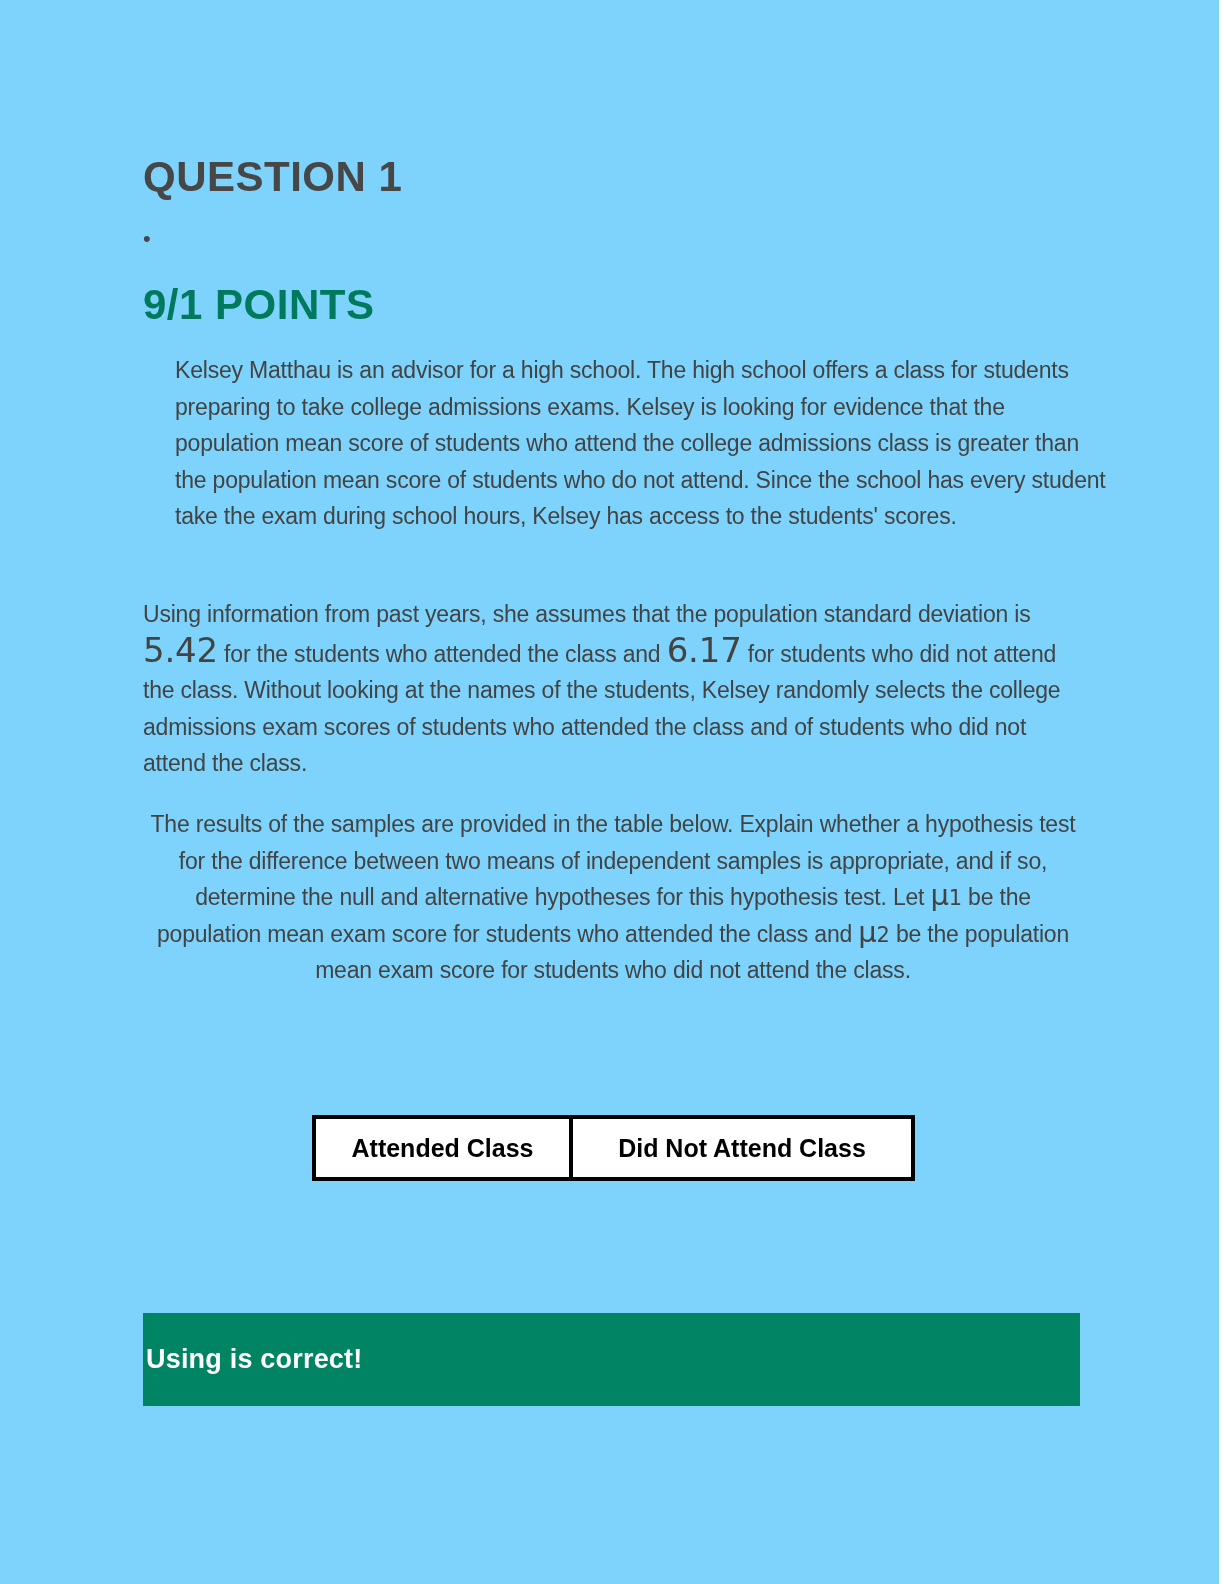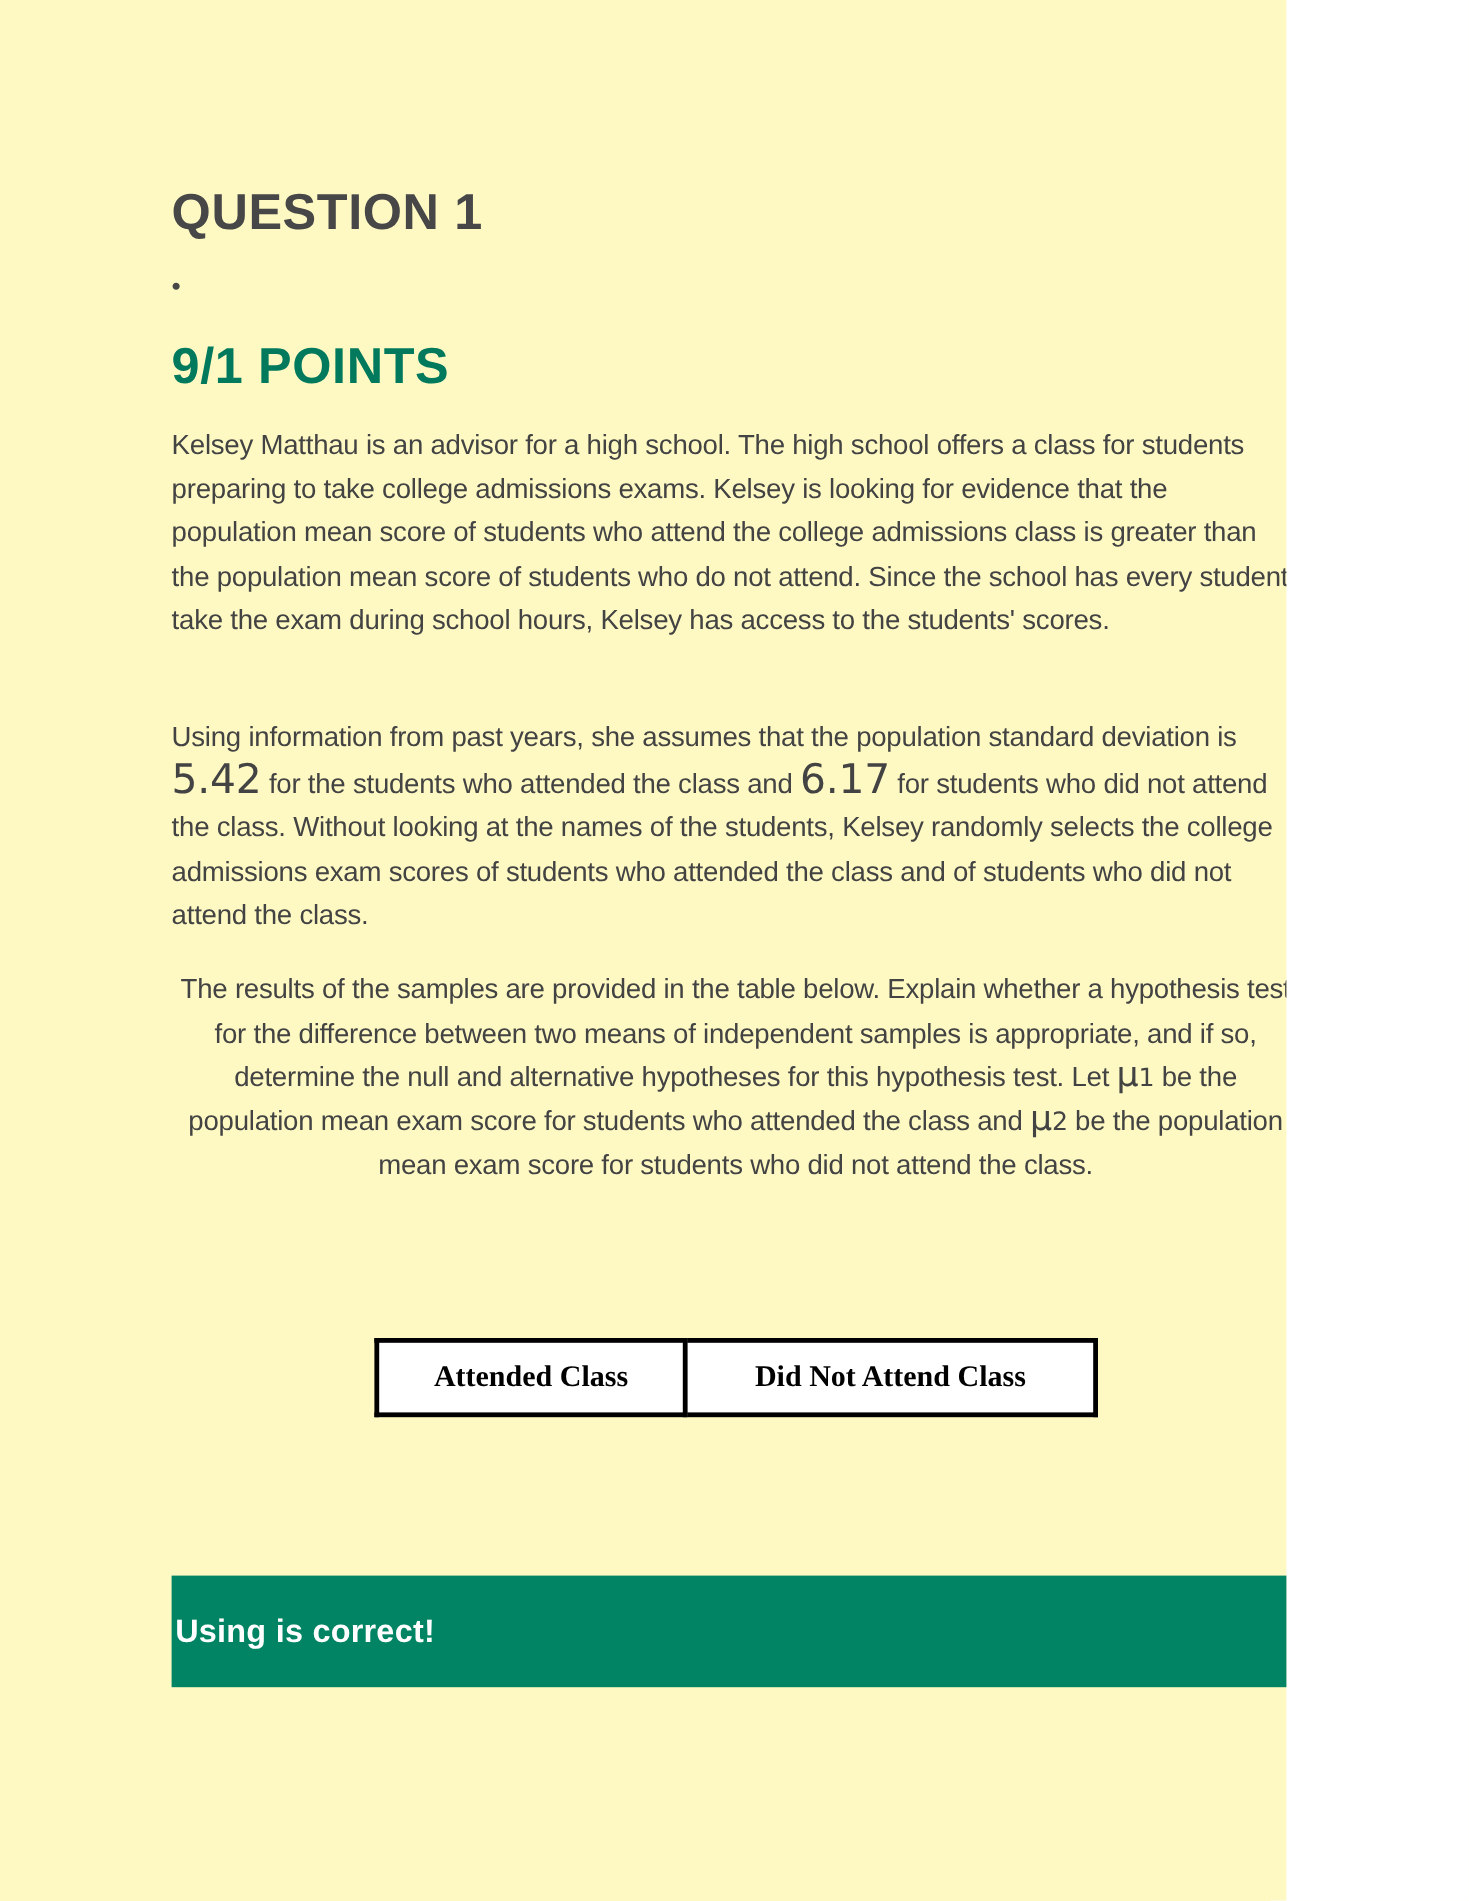--- a/index.html
+++ b/index.html
@@ -5,23 +5,23 @@
   :root {
     --accent-green: #00795C;
     --banner-green: #008463;
     --text-gray: #434343;
     --heading-gray: #474747;
   }
   * { box-sizing: border-box; }
   html, body { margin: 0; padding: 0; background: #ffffff; }
   .page {
     position: relative;
-    width: 1072px;
+    width: 1219px;
     height: 1584px;
-    background: #fef9c3;
+    background: #7dd3fc;
     overflow: hidden;
     font-family: "Liberation Sans", "DejaVu Sans", sans-serif;
   }
   .question-heading {
     position: absolute;
     left: 143px;
     top: 154px;
     margin: 0;
     font-size: 42px;
     line-height: 1.1;
@@ -51,21 +51,21 @@
   .para {
     position: absolute;
     left: 143px;
     width: 940px;
     margin: 0;
     font-size: 23px;
     line-height: 36.5px;
     color: var(--text-gray);
     letter-spacing: -0.2px;
   }
-  .para-1 { top: 352px; }
+  .para-1 { top: 352px; margin-left: 32px; }
   .para-2 { top: 596px; }
   .para-3 { top: 806px; text-align: center; }
   .mathnum {
     font-family: "DejaVu Sans", sans-serif;
     font-size: 34px;
     line-height: 1;
     color: var(--text-gray);
   }
   .mu {
     font-family: "DejaVu Sans", sans-serif;
@@ -86,21 +86,21 @@
     border-collapse: collapse;
   }
   .results-table th, .results-table td {
     border: 4px solid #000000;
     text-align: center;
     vertical-align: middle;
     background: #ffffff;
     padding: 0;
   }
   .results-table th {
-    font-family: Liberation Serif, serif;
+    font-family: Liberation Sans, sans-serif;
     font-weight: 700;
     font-size: 25px;
     color: #000000;
     height: 62px;
   }
   .col-attended { width: 257px; }
   .col-not-attended { width: 342px; }
   .value-cell {
     font-family: "DejaVu Sans", sans-serif;
     color: #0a0a0a;

